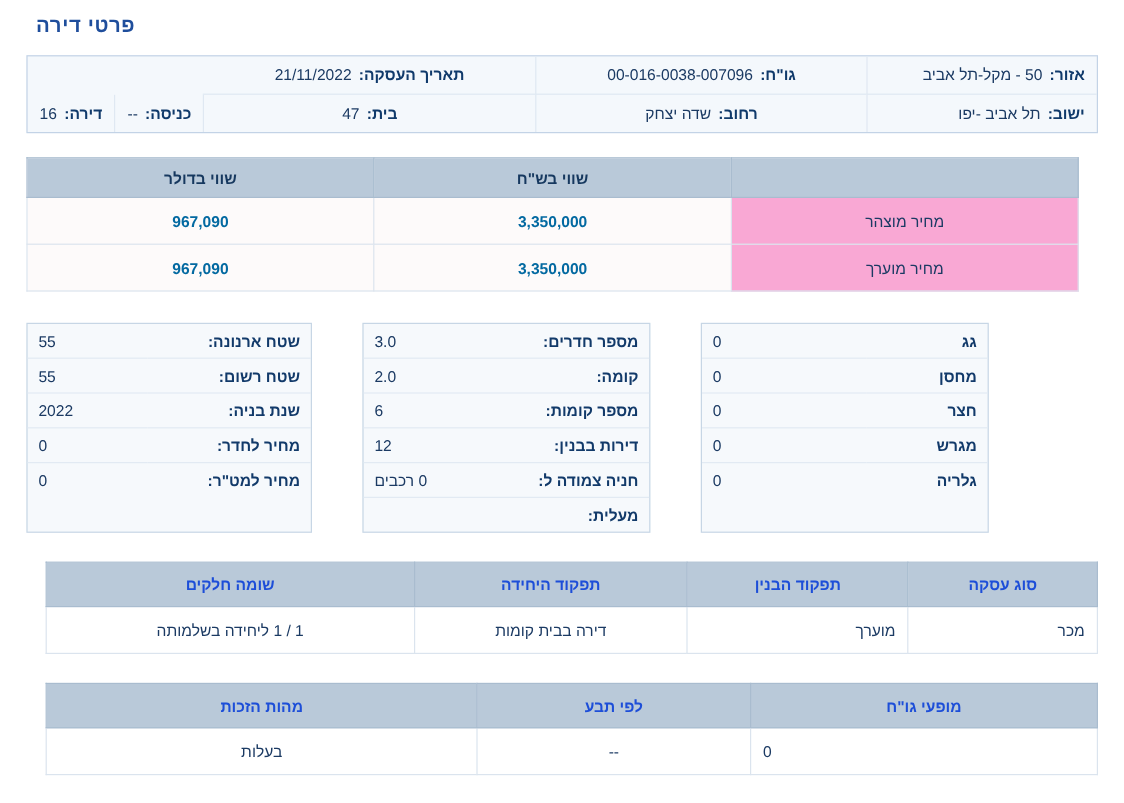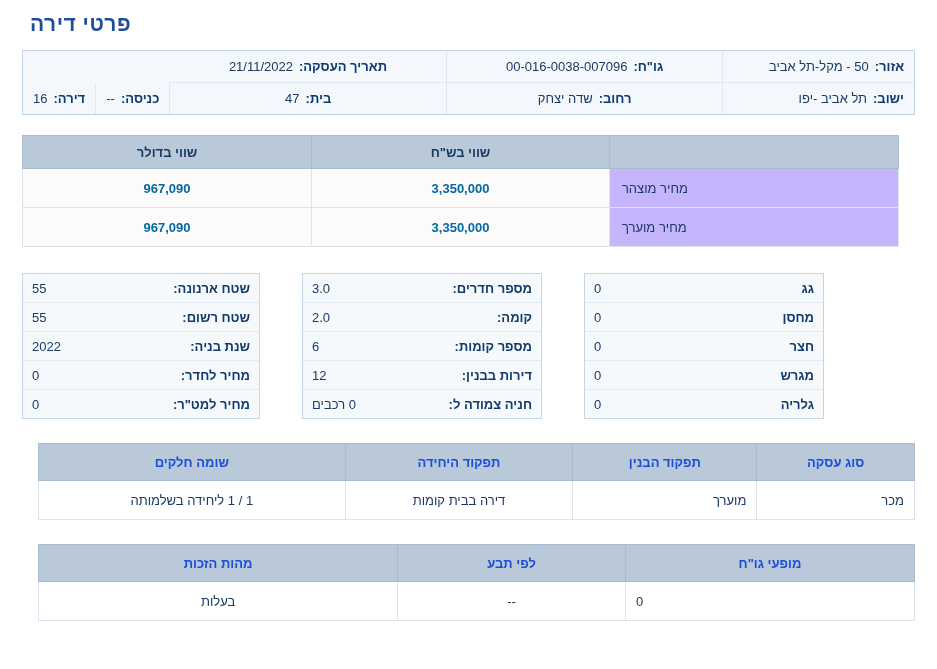--- a/index.html
+++ b/index.html
@@ -21,21 +21,21 @@
     position: relative;
     width: 937px;
     height: 669px;
     box-sizing: border-box;
     padding: 0 22px;
   }
 
   
   .page-title {
     text-align: left;
-    font-size: 21px;
+    font-size: 17px;
     font-weight: bold;
     color: #1f4e9c;
     padding: 12px 0 14px 8px;
     letter-spacing: 0.5px;
   }
 
   
   table {
     border-collapse: collapse;
     width: 100%;
@@ -93,22 +93,22 @@
     border: 1px solid #a9bccf;
     padding: 3px 20px;
   }
   .value-table td {
     height: 30px;
     border: 1px solid #dbe4ee;
     padding: 4px 12px;
     background: #fdfafa;
   }
   .value-table td.label-col {
-    text-align: left;
-    background: #c4b5fd;
+    text-align: center;
+    background: #f9a8d4;
   }
   .value-table td.num {
     text-align: center;
     font-weight: bold;
     color: #0369a1;
   }
   .value-table th.blank { background: #b9c9d9; }
 
   
   .boxes {
@@ -303,20 +303,24 @@
           <td class="v">6</td>
         </tr>
         <tr>
           <td class="k">דירות בבנין:</td>
           <td class="v">12</td>
         </tr>
         <tr>
           <td class="k">חניה צמודה ל:</td>
           <td class="v">0 רכבים</td>
         </tr>
+        <tr>
+          <td class="k">מעלית:</td>
+          <td class="v"></td>
+        </tr>
       </tbody>
         </table>
     </div>
 
     <div class="mini-box box-left">
       <table>
         <tbody>
             <tr>
           <td class="k">גג</td>
           <td class="v">0</td>

